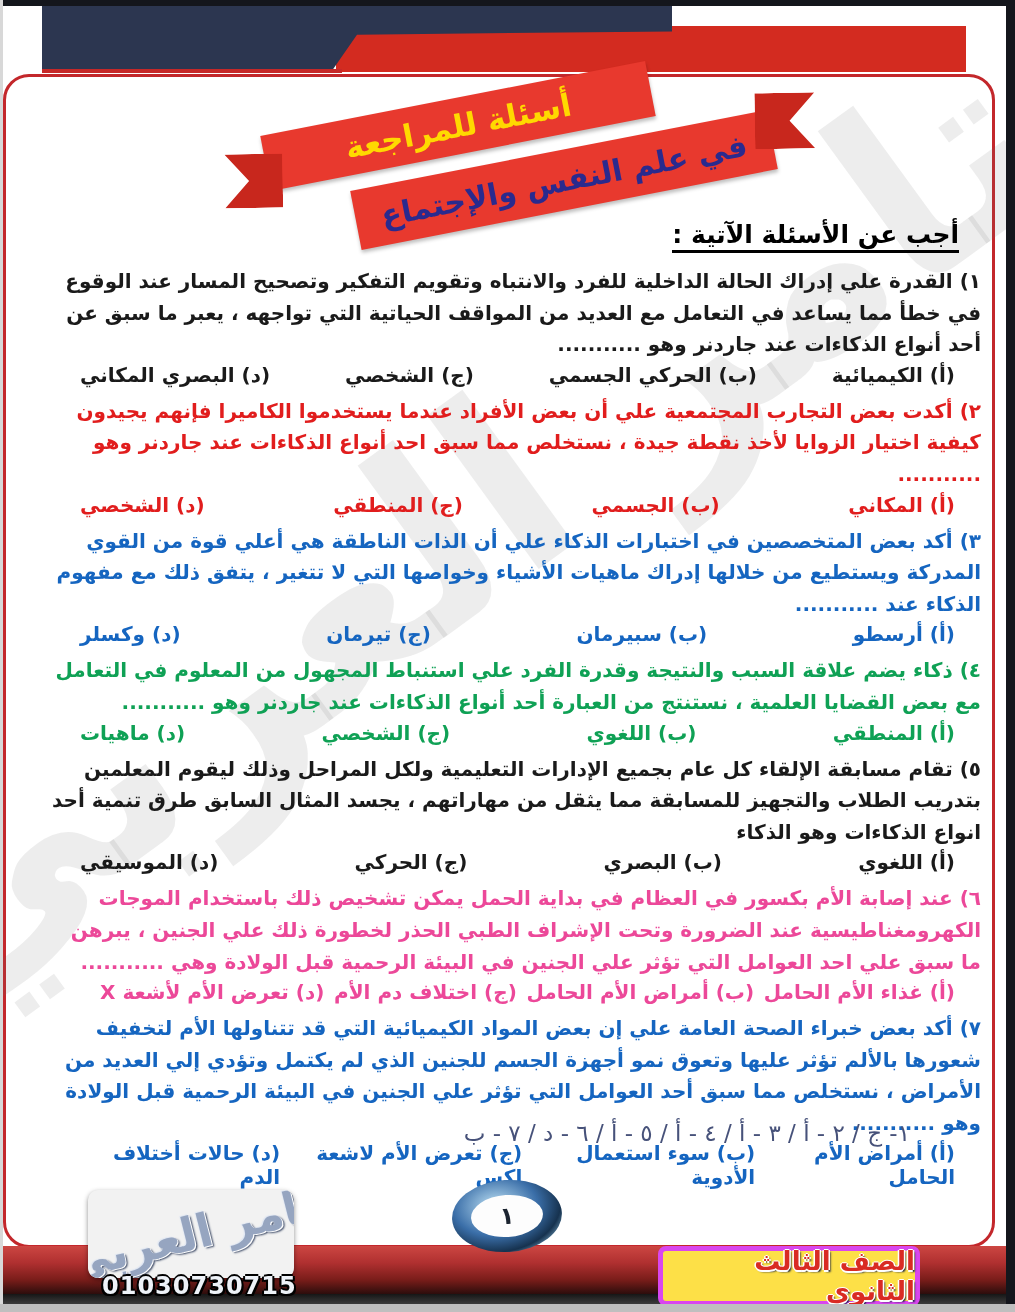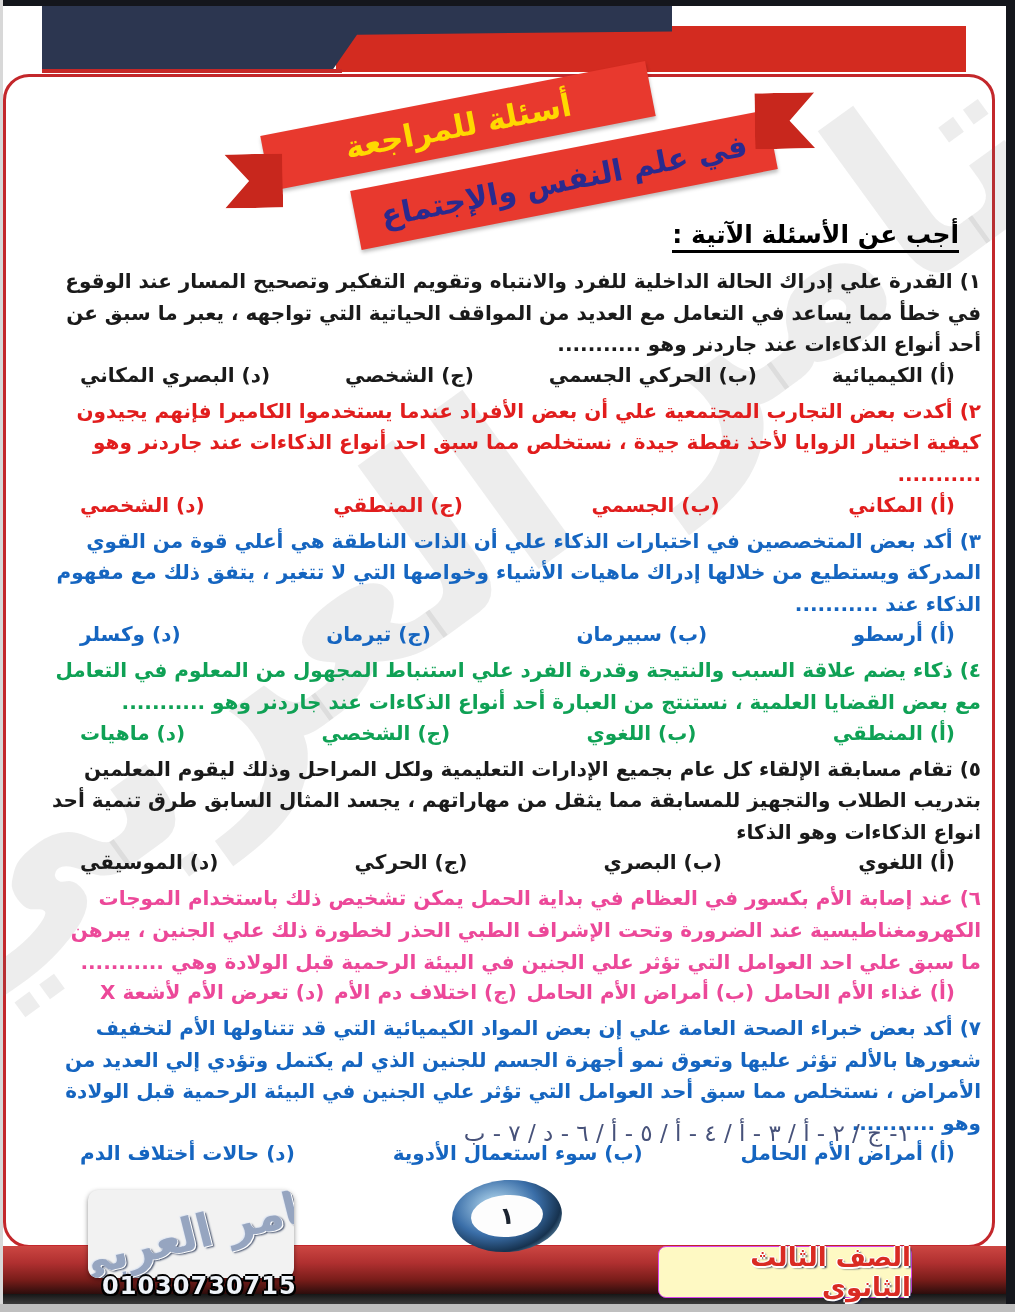--- a/index.html
+++ b/index.html
@@ -59,22 +59,22 @@
     display:flex;align-items:center;justify-content:center;z-index:7;transform:rotate(-4deg);}
   .page-badge-inner{width:72px;height:42px;border-radius:50%;background:#fdfdfd;
     display:flex;align-items:center;justify-content:center;font-size:24px;font-weight:bold;color:#1c2430;}
 
   
   .bottom-band{position:absolute;left:0;top:1246px;width:1015px;height:48px;
     background:linear-gradient(180deg,#cc4642 0%,#b03030 35%,#7a1d1a 70%,#2c0d0c 100%);z-index:4;}
   .bottom-dark{position:absolute;left:0;top:1294px;width:1015px;height:18px;
     background:linear-gradient(180deg,#161616 0%,#3c3c3c 55%,#8a8a8a 100%);z-index:4;}
 
-  .grade-box{position:absolute;left:658px;top:1246px;width:252px;height:50px;background:#fef9c3;
-    border:1px solid #d946ef;border-radius:8px;display:flex;align-items:center;justify-content:center;z-index:8;}
+  .grade-box{position:absolute;left:658px;top:1246px;width:252px;height:50px;background:#fde047;
+    border:5px solid #d946ef;border-radius:8px;display:flex;align-items:center;justify-content:center;z-index:8;}
   .grade-text{color:#d92b23;font-weight:bold;font-size:26px;
     text-shadow:-1.5px 0 #fff,1.5px 0 #fff,0 -1.5px #fff,0 1.5px #fff,2px 2px 2px #101a40;}
 
   .logo-box{position:absolute;left:88px;top:1190px;width:206px;height:88px;background:#f2f2f2;
     border-radius:10px;display:flex;align-items:center;justify-content:center;z-index:8;
     box-shadow:0 2px 5px rgba(0,0,0,0.45);overflow:hidden;}
   .logo-text{font-size:46px;font-weight:bold;color:#96a5c0;transform:rotate(-14deg);white-space:nowrap;
     text-shadow:1px 1px 0 #ffffff,2px 2px 2px #3d4a66,-1px -1px 1px #dfe6f2;}
 
   .phone{position:absolute;left:102px;top:1272px;font-size:24px;font-weight:bold;
@@ -165,20 +165,21 @@
         <span>(ج) اختلاف دم الأم</span>
         <span>(د) تعرض الأم لأشعة X</span>
       </div>
   </div>
 
   <div class="question" style="color: rgb(21, 101, 192);">
     <p class="q-text"><span>٧)</span> <span>أكد بعض خبراء الصحة العامة علي إن بعض المواد الكيميائية التي قد تتناولها الأم لتخفيف شعورها بالألم تؤثر عليها وتعوق نمو أجهزة الجسم للجنين الذي لم يكتمل وتؤدي إلي العديد من الأمراض ، نستخلص مما سبق أحد العوامل التي تؤثر علي الجنين في البيئة الرحمية قبل الولادة وهو ...........</span></p>
     <div class="q-options">
         <span>(أ) أمراض الأم الحامل</span>
         <span>(ب) سوء استعمال الأدوية</span>
+        <span>(ج) تعرض الأم لاشعة اكس</span>
         <span>(د) حالات أختلاف الدم</span>
       </div>
   </div>
 </div>
 
 <div class="answer-key">١- ج / ٢ - أ / ٣ - أ / ٤ - أ / ٥ - أ / ٦ - د / ٧ - ب</div>
 
 <div class="page-badge">
   <div class="page-badge-inner">١</div>
 </div>

